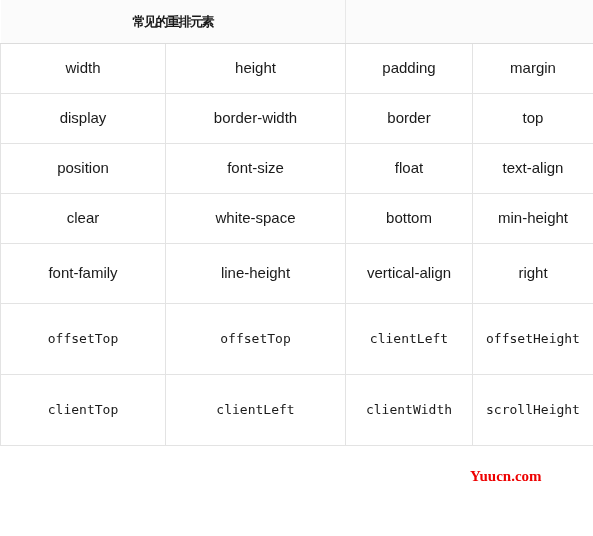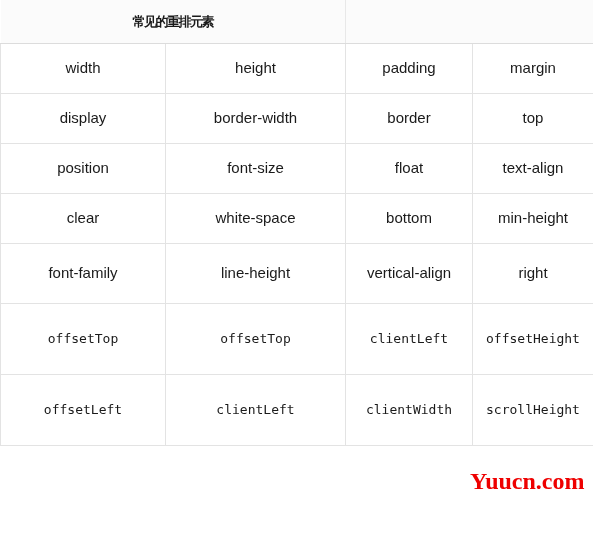--- a/index.html
+++ b/index.html
@@ -28,21 +28,21 @@
     color: #f0f0f0;
     z-index: 0;
     pointer-events: none;
     white-space: nowrap;
   }
   #yuucn-watermark {
     position: absolute;
     left: 470px;
     top: 468px;
     font-family: "Liberation Serif", serif;
-    font-size: 24px;
+    font-size: 15px;
     font-weight: 700;
     color: #ee0000;
     z-index: 5;
     pointer-events: none;
     white-space: nowrap;
   }
 
   
   #reflow-table {
     position: relative;
@@ -208,21 +208,21 @@
         </td>
         <td>
           <span class="cell-text">clientLeft</span>
         </td>
         <td>
           <span class="cell-text">offsetHeight</span>
         </td>
       </tr>
       <tr class="mono-row">
         <td>
-          <span class="cell-text">offsetLeft</span>
+          <span class="cell-text">clientTop</span>
         </td>
         <td>
           <span class="cell-text">clientLeft</span>
         </td>
         <td>
           <span class="cell-text">clientWidth</span>
         </td>
         <td>
           <span class="cell-text">scrollHeight</span>
         </td>

